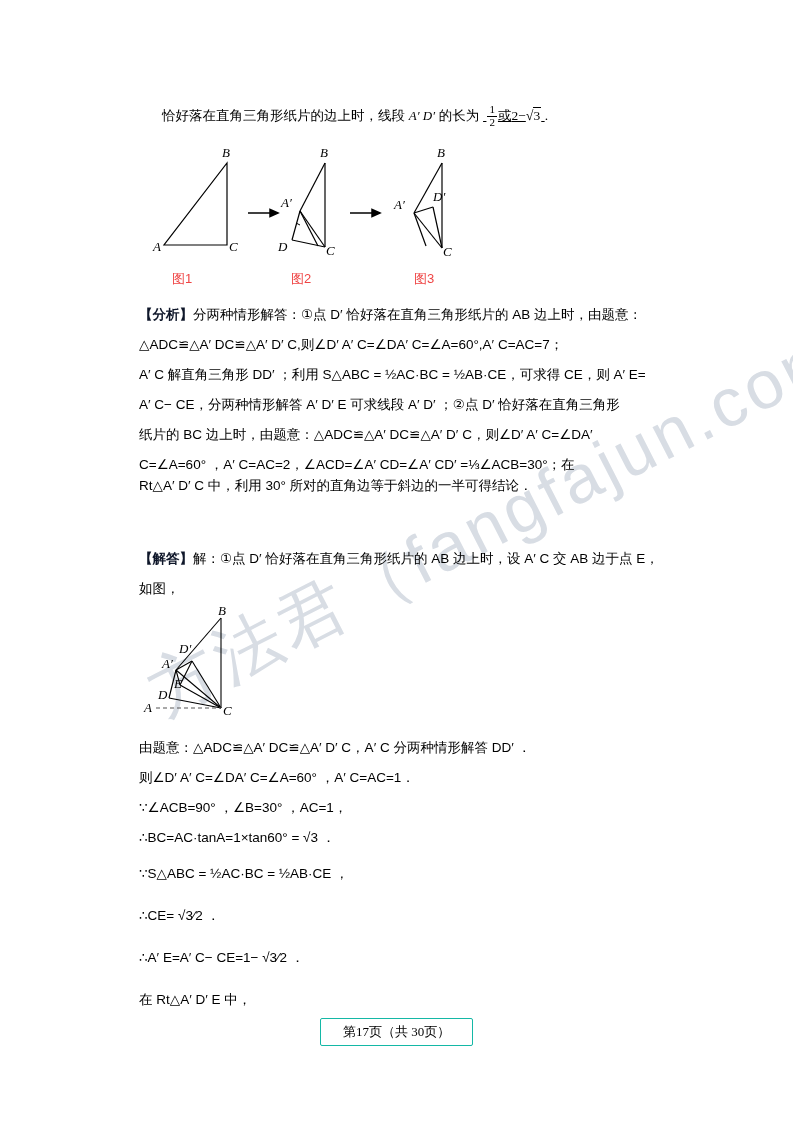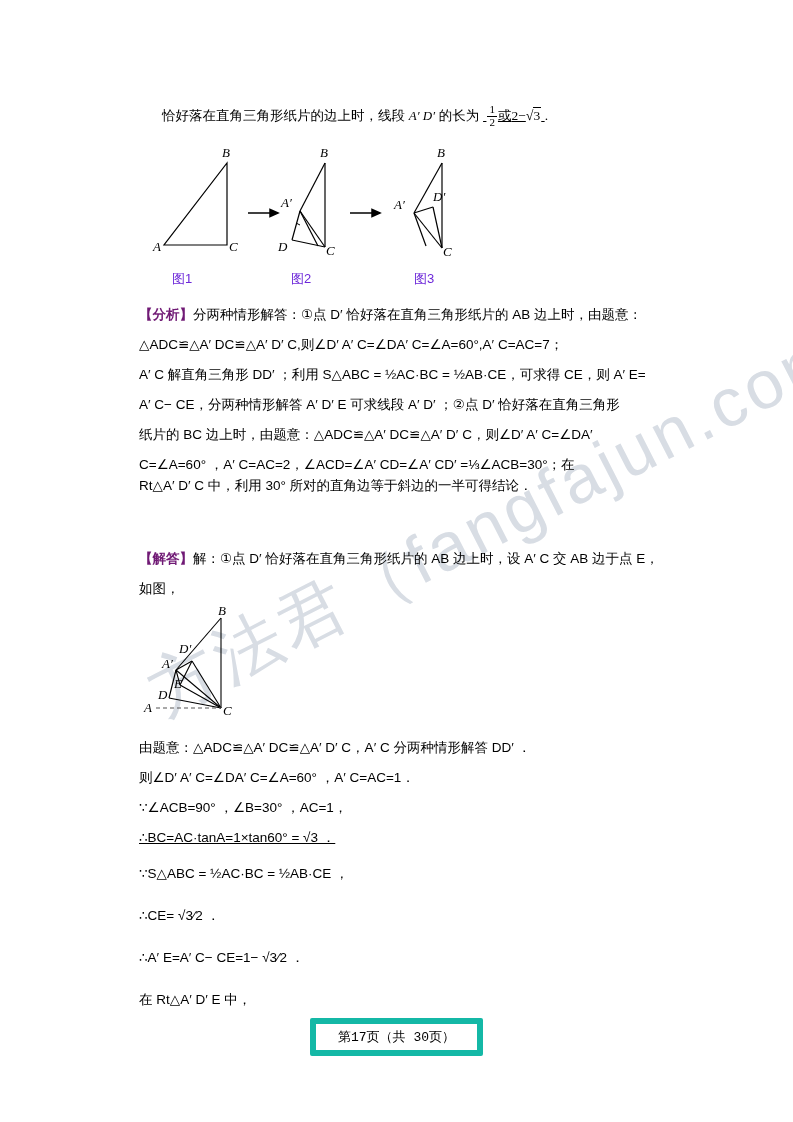--- a/index.html
+++ b/index.html
@@ -58,21 +58,21 @@
     color: #000;
   }
   .cn { font-family: "Liberation Sans", "DejaVu Sans", sans-serif; }
   .it {
     font-family: "Liberation Serif", serif;
     font-style: italic;
     font-size: 13px;
   }
   .rm { font-family: "Liberation Serif", serif; font-style: normal; }
   .tag {
-    color: #701a75;
+    color: #0f172a;
     font-family: "Liberation Sans", "DejaVu Sans", sans-serif;
     font-weight: bold;
   }
 
   
   .frac {
     display: inline-block;
     vertical-align: -0.48em;
     text-align: center;
     font-size: 11px;
@@ -98,45 +98,45 @@
   }
 
   .ul { text-decoration: underline; }
 
   
   .fig { position: absolute; }
   .figcap {
     position: absolute;
     font-family: "Liberation Sans", "DejaVu Sans", sans-serif;
     font-size: 13px;
-    color: #6d28d9;
+    color: #ef4444;
   }
   .lbl {
     position: absolute;
     font-family: "Liberation Serif", serif;
     font-style: italic;
     font-size: 13px;
     color: #000;
   }
 
   
   .footer {
     position: absolute;
     left: 0;
     top: 1018px;
     width: 793px;
     text-align: center;
     z-index: 3;
   }
   .footer .fbox {
     display: inline-block;
-    border: 6px solid #14b8a6;
+    border: 1px solid #14b8a6;
     border-radius: 2px;
     padding: 4px 22px;
-    font-family: Liberation Mono, monospace;
+    font-family: Liberation Serif, serif;
     font-size: 13px;
     background: #fff;
     color: #000;
   }
 </style>
 </head>
 <body>
 
 <div id="page">
 
@@ -262,21 +262,21 @@
       <span class="lbl" style="left:86px;  top:-1px;">B</span>
       <span class="lbl" style="left:91px;  top:99px;">C</span>
       <span class="lbl" style="left:26px;  top:83px;">D</span>
       <span class="lbl" style="left:47px;  top:37px;">D′</span>
       <span class="lbl" style="left:42px;  top:72px;">E</span>
     </div>
 
     <div class="line cn" style="left:139px; top:740px;">由题意：△ADC≌△A′ DC≌△A′ D′ C，A′ C 分两种情形解答 DD′ ．</div>
     <div class="line cn" style="left:139px; top:770px;">则∠D′ A′ C=∠DA′ C=∠A=60° ，A′ C=AC=1．</div>
     <div class="line cn" style="left:139px; top:800px;">∵∠ACB=90° ，∠B=30° ，AC=1，</div>
-    <div class="line cn" style="left:139px; top:830px;text-decoration:underline;">∴BC=AC·tanA=1×tan60° = √3 ．</div>
+    <div class="line cn" style="left:139px; top:830px;">∴BC=AC·tanA=1×tan60° = √3 ．</div>
     <div class="line cn" style="left:139px; top:866px;">∵S△ABC = ½AC·BC = ½AB·CE ，</div>
     <div class="line cn" style="left:139px; top:908px;">∴CE= √3⁄2 ．</div>
     <div class="line cn" style="left:139px; top:950px;text-align:right;">∴A′ E=A′ C− CE=1− √3⁄2 ．</div>
     <div class="line cn" style="left:139px; top:992px;">在 Rt△A′ D′ E 中，</div>
 
   </div>
 
   <div class="footer">
     <span class="fbox">第17页（共 30页）</span>
   </div>

